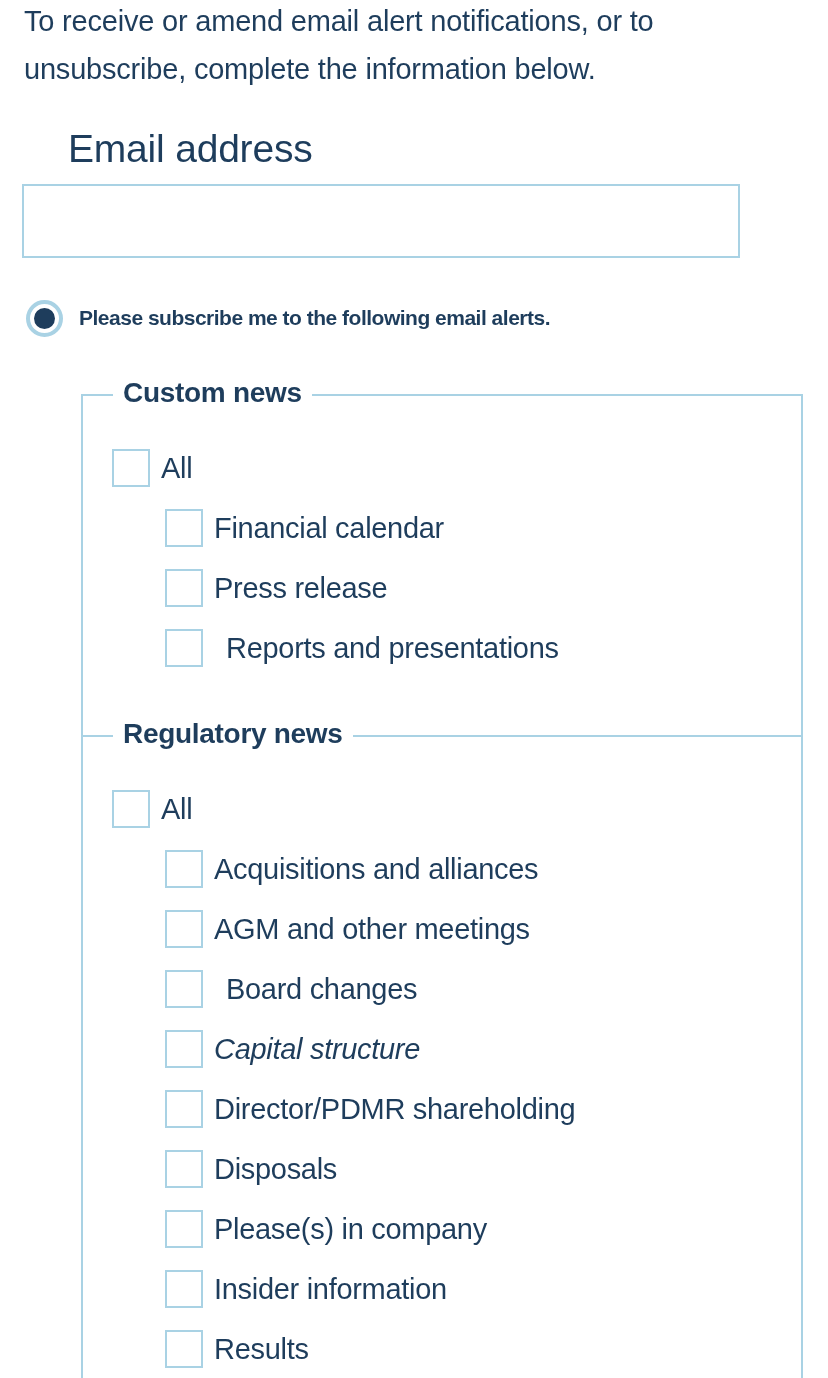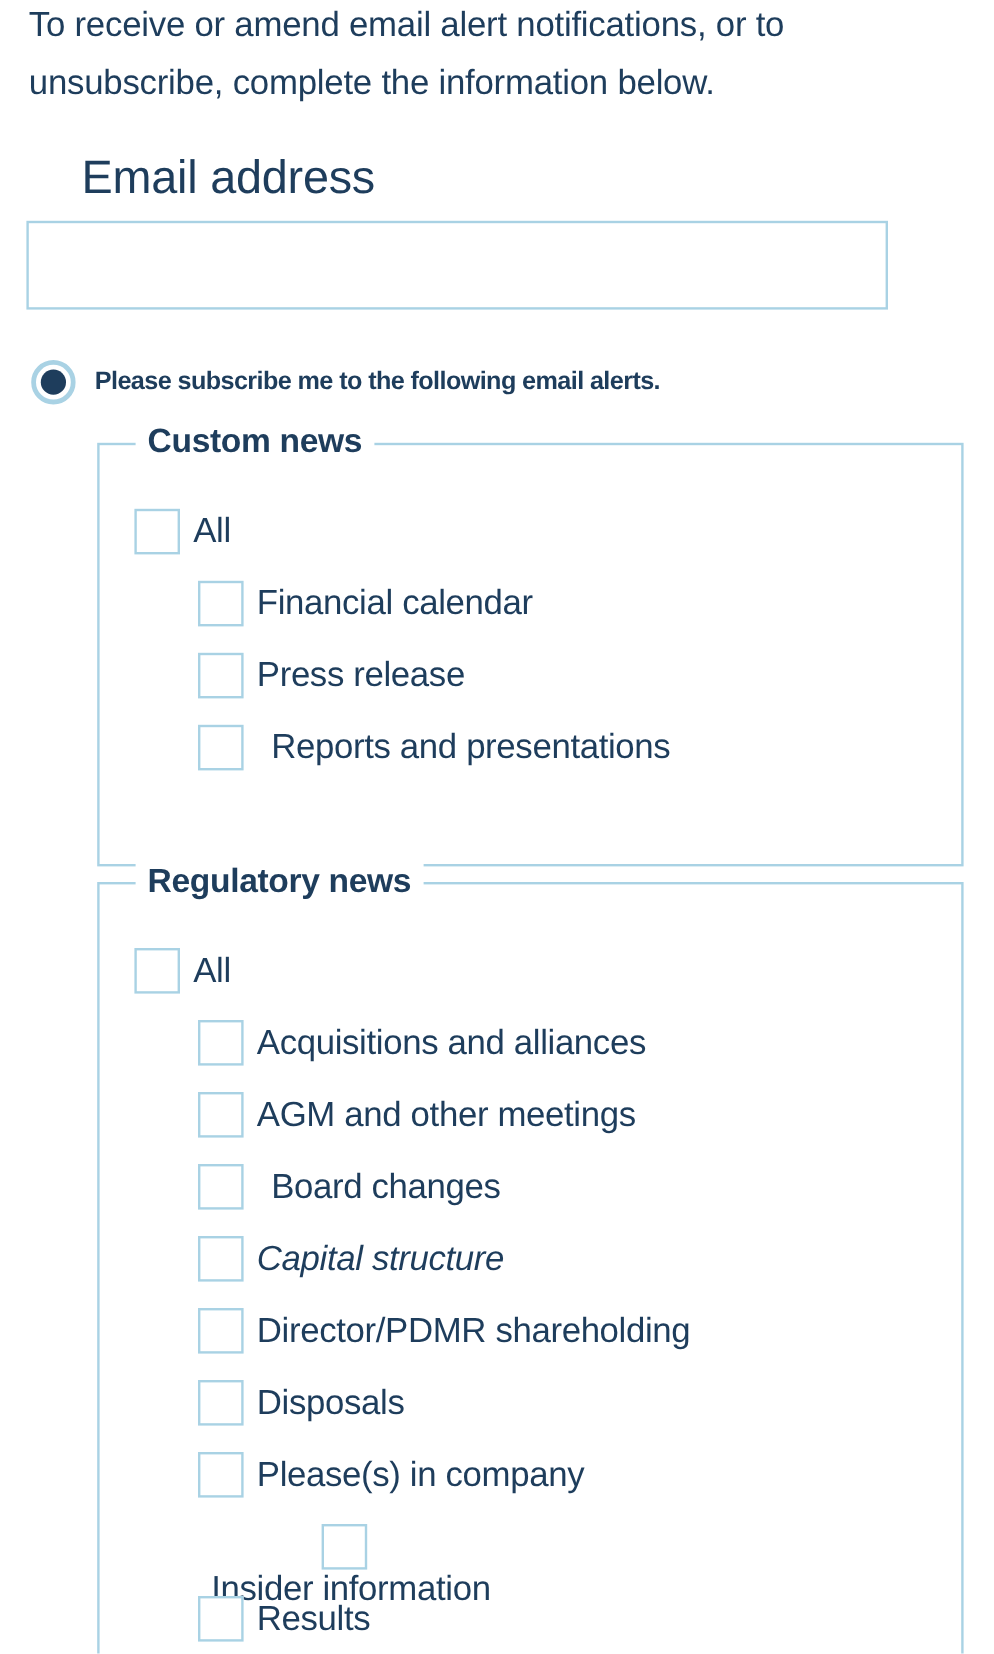--- a/index.html
+++ b/index.html
@@ -72,21 +72,21 @@
     letter-spacing: -0.5px;
     white-space: nowrap;
   }
 
   
   .group {
     left: 81px; width: 722px;
     border: 2px solid var(--accent, #a9d2e4);
     background: #fff;
   }
-  .group-custom { top: 369px; height: 353px; }
+  .group-custom { top: 394px; height: 353px; }
   .group-regulatory { top: 735px; height: 700px; }
   .legend {
     position: absolute;
     top: -22px; left: 30px;
     background: #ffffff;
     padding: 0 10px;
     font-size: 28px; font-weight: 700;
     line-height: 38px;
     letter-spacing: -0.3px;
     white-space: nowrap;
@@ -117,21 +117,21 @@
 
   
   .r0 { top: 53px; }
   .r1 { top: 113px; }
   .r2 { top: 173px; }
   .r3 { top: 233px; gap: 12px; }
   .r4 { top: 293px; font-style: italic; }
   .r5 { top: 353px; }
   .r6 { top: 413px; }
   .r7 { top: 473px; }
-  .r8 { top: 533px; flex-direction: column; }
+  .r8 { top: 533px; }
   .r9 { top: 593px; }
 </style>
 </head>
 <body>
 
 <div class="abs intro">
   <div>To receive or amend email alert notifications, or to</div>
   <div>unsubscribe, complete the information below.</div>
 </div>
 

